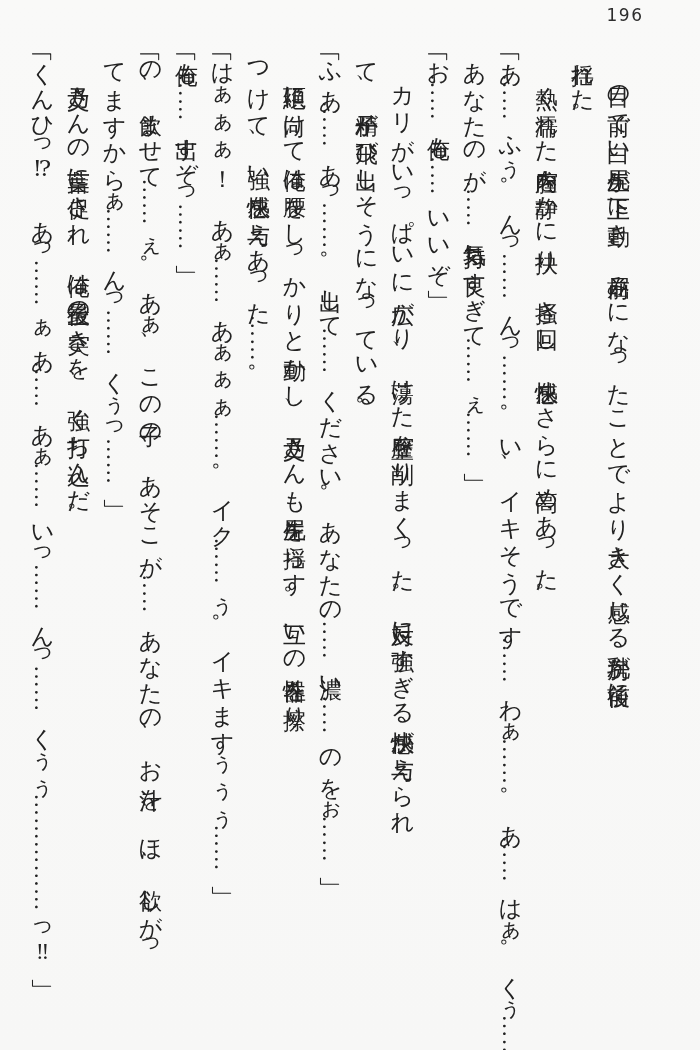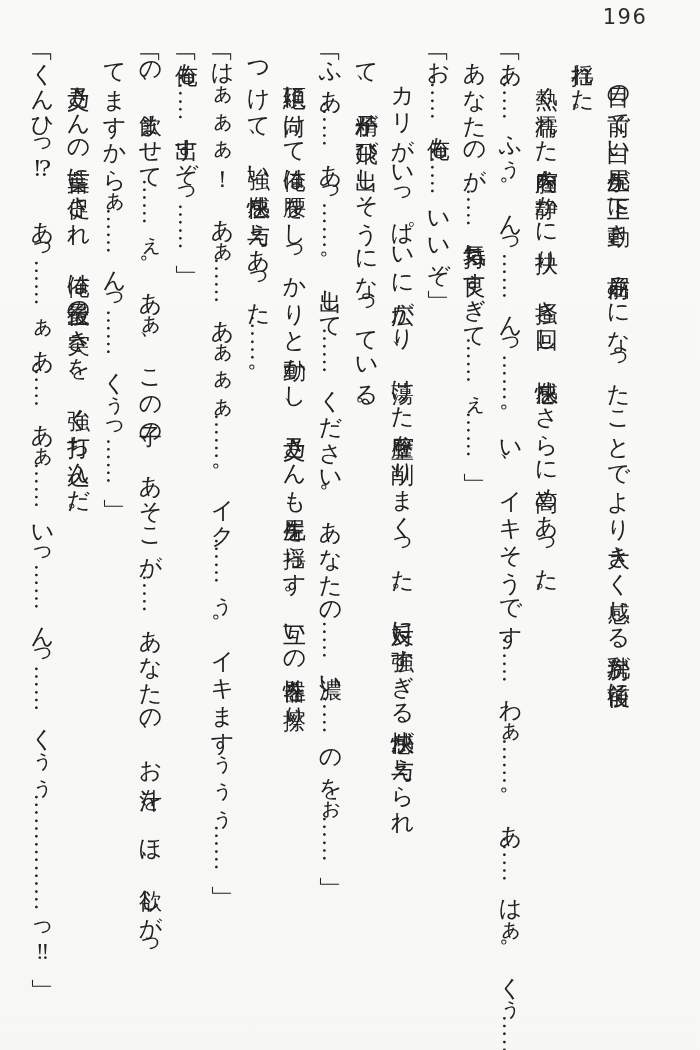--- a/index.html
+++ b/index.html
@@ -17,21 +17,21 @@
     position: absolute;
     inset: 0;
     background: linear-gradient(180deg, #f9f9f8 0%, #f7f7f6 100%);
   }
   .page-number {
     position: absolute;
     top: 5px; left: 594px;
     width: 62px;
     text-align: center;
     font-family: "DejaVu Sans", "Liberation Sans", sans-serif;
-    font-size: 21px;
+    font-size: 17px;
     letter-spacing: 1.5px;
     color: #2d2d2d;
   }
   .text-block {
     position: absolute;
     top: 46px;
     right: 64px;
     width: 613px;
     height: 1000px;
     writing-mode: vertical-rl;

